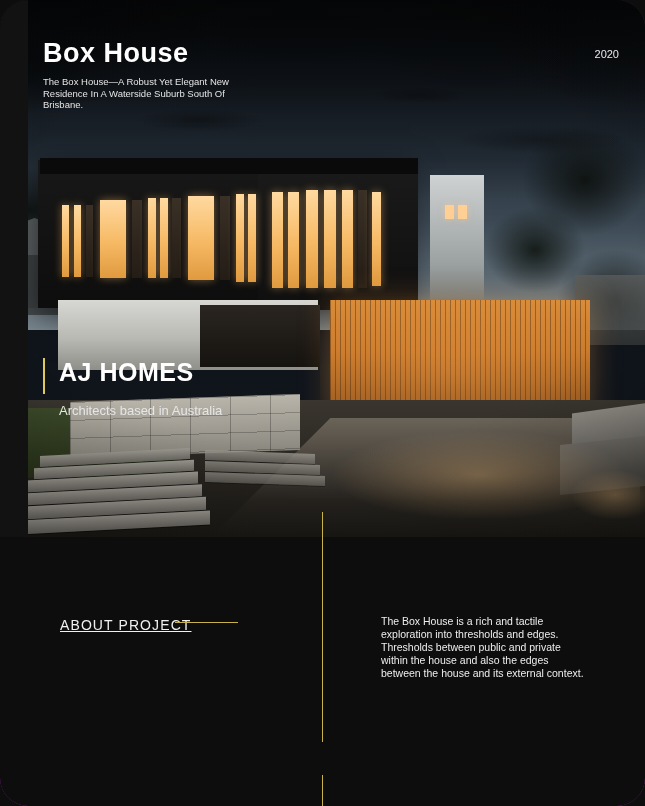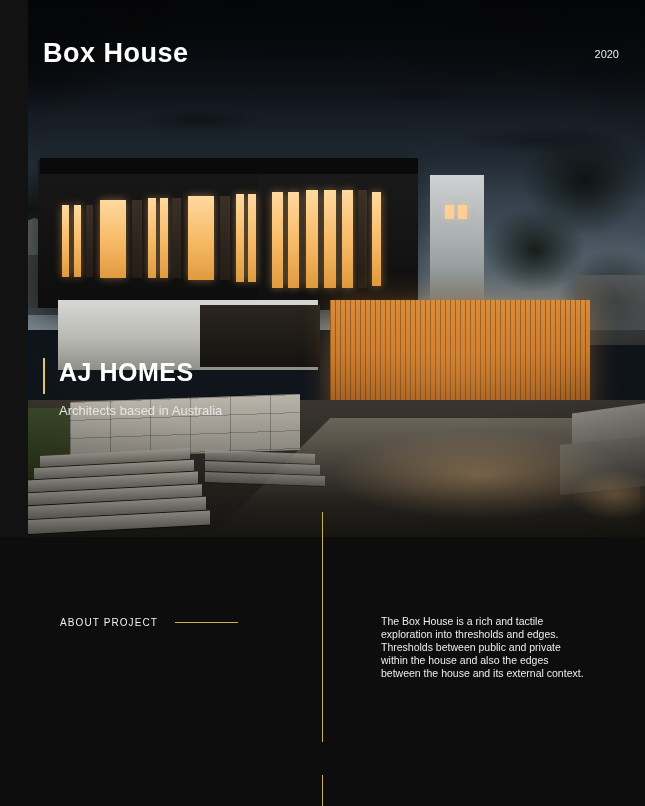--- a/index.html
+++ b/index.html
@@ -10,20 +10,21 @@
     font-family: "Liberation Sans", sans-serif;
     overflow: hidden;
   }
 
   .page {
     position: relative;
     width: 645px;
     height: 806px;
     background: #a21caf;
     overflow: hidden;
+    border-radius: 28px;
   }
 
   
   .left-gutter {
     position: absolute;
     left: 0; top: 0;
     width: 28px;
     height: 537px;
     background: #121212;
     z-index: 6;
@@ -286,23 +287,24 @@
   }
   .v-line2 {
     position: absolute; left: 322px; top: 775px;
     width: 1px; height: 31px;
     background: #c9b24a;
     z-index: 12;
   }
   .about-label {
     position: absolute; left: 60px; top: 617px;
     color: #f0f0f0;
-    font-size: 10px;
+    font-size: 14px;
     letter-spacing: 1.1px;
     z-index: 12;
+    text-decoration: underline;
   }
   .about-rule {
     position: absolute; left: 175px; top: 622px;
     width: 63px; height: 1px;
     background: #c9b24a;
     z-index: 12;
   }
   .about-body {
     position: absolute; left: 381px; top: 615px;
     width: 205px;
@@ -386,20 +388,21 @@
     <div class="lightpool" style="left:330px; top:430px; width:300px; height:90px;"></div>
     <div class="lightpool" style="left:570px; top:470px; width:90px; height:50px;"></div>
 
     <div class="vignette"></div>
   </div>
 
   <div class="left-gutter"></div>
 
   <div class="hero-title">Box House</div>
   <div class="hero-year">2020</div>
+  <div class="hero-sub">The Box House—A Robust Yet Elegant New Residence In A Waterside Suburb South Of Brisbane.</div>
 
   <div class="studio-rule"></div>
   <div class="studio-name">AJ HOMES</div>
   <div class="studio-role">Architects based in Australia</div>
 
   <div class="lower"></div>
   <div class="v-line"></div>
   <div class="v-line2"></div>
 
   <div class="about-label">ABOUT PROJECT</div>

